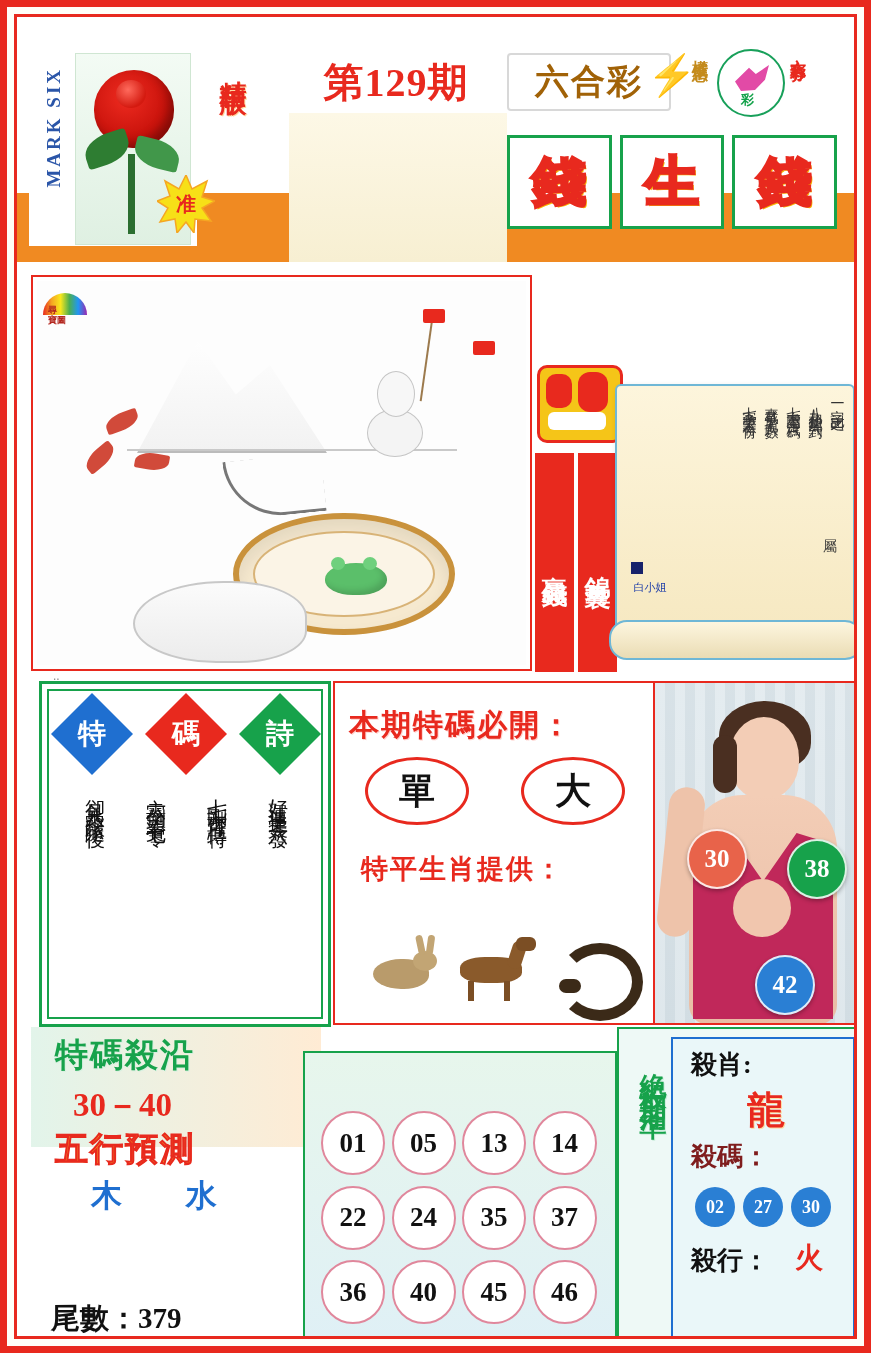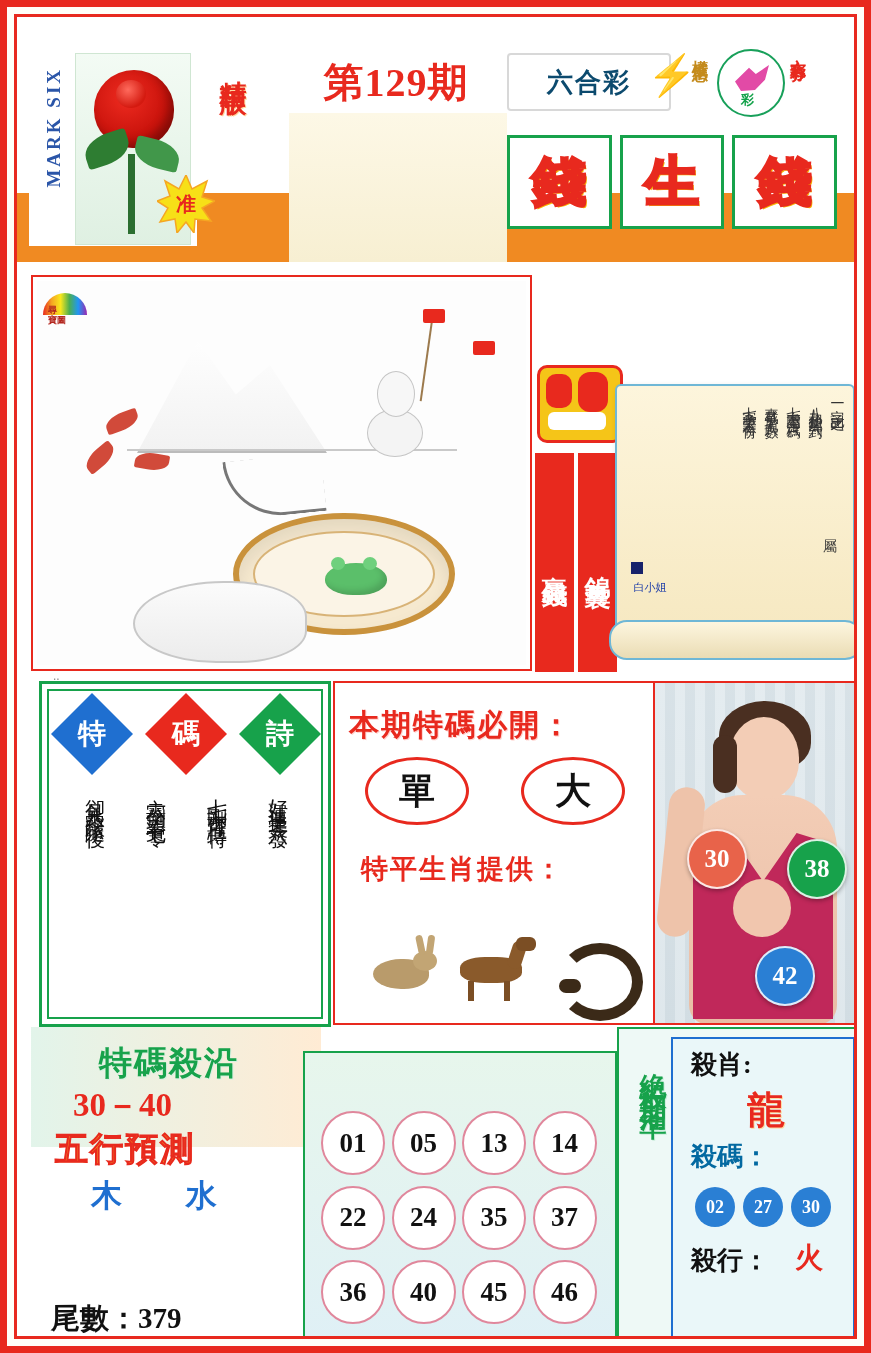--- a/index.html
+++ b/index.html
@@ -94,21 +94,21 @@
     letter-spacing:1px;
   }
   .logo-lhc{
     position:absolute;left:490px;top:36px;width:160px;height:54px;
     background:#ffffff;border:2px solid #d8d8d8;border-radius:4px;
     display:flex;align-items:center;justify-content:center;
     overflow:hidden;
   }
   .logo-lhc span{
     font-family:"Liberation Serif", serif;
-    font-weight:bold;font-size:26px;color:#0c4a6e;letter-spacing:2px;
+    font-weight:bold;font-size:34px;color:#a16207;letter-spacing:2px;
     -webkit-text-stroke:0;
   }
   .bolt{
     position:absolute;left:630px;top:36px;width:26px;height:48px;
     color:#f5c518;font-size:40px;line-height:44px;
   }
   .quanwei{
     position:absolute;left:672px;top:30px;
     writing-mode:vertical-rl;
     color:#c48b1d;font-weight:bold;font-size:16px;letter-spacing:2px;
@@ -411,38 +411,37 @@
   .ball{
     position:absolute;border-radius:50%;
     display:flex;align-items:center;justify-content:center;
     color:#ffffff;font-weight:bold;font-size:25px;
     font-family:"Liberation Serif", serif;
     border:2px solid rgba(255,255,255,.85);
     box-shadow:0 2px 4px rgba(0,0,0,.3);
   }
   .ball.b30{left:32px;top:146px;width:56px;height:56px;background:#e8634a;}
   .ball.b38{left:132px;top:156px;width:56px;height:56px;background:#17a24b;}
-  .ball.b42{left:100px;top:263px;width:56px;height:56px;background:#2a7fd4;}
+  .ball.b42{left:100px;top:272px;width:56px;height:56px;background:#2a7fd4;}
 
   
   .bl{
     position:absolute;left:14px;top:1010px;width:270px;height:320px;
     background:#ffffff;
   }
   .bl-bg{
     position:absolute;left:0;top:0;width:290px;height:120px;
     background:linear-gradient(90deg,#dff3e8,#ffe9cf);
     opacity:.9;
   }
   .bl-t1{
-    position:absolute;left:24px;top:14px;
+    position:absolute;left:24px;top:6px;
     font-family:"Liberation Serif", serif;font-weight:bold;font-size:33px;
     color:#17a24b;letter-spacing:2px;
     text-shadow:1px 1px 0 #d7f0e0;
-    margin-left:44px;
   }
   .bl-range{
     position:absolute;left:42px;top:56px;
     font-family:"Liberation Serif", serif;font-weight:bold;font-size:33px;color:#e8291e;
   }
   .bl-t2{
     position:absolute;left:24px;top:100px;
     font-family:"Liberation Serif", serif;font-weight:bold;font-size:33px;
     color:#f5a623;letter-spacing:2px;
     -webkit-text-stroke:1px #e8291e;
@@ -505,21 +504,21 @@
     position:absolute;left:72px;top:18px;
     font-family:"Liberation Serif", serif;font-weight:bold;font-size:26px;color:#111;
   }
   .br-long{
     position:absolute;left:128px;top:56px;
     font-family:"Liberation Serif", serif;font-weight:bold;font-size:38px;color:#e8291e;
     text-shadow:1px 1px 0 #ffd9a0;
   }
   .br-l2{
     position:absolute;left:72px;top:110px;
-    font-family:"Liberation Serif", serif;font-weight:bold;font-size:26px;color:#0369a1;
+    font-family:"Liberation Serif", serif;font-weight:bold;font-size:26px;color:#7f1d1d;
   }
   .br-balls{
     position:absolute;left:76px;top:158px;width:156px;height:40px;
     display:flex;gap:8px;align-items:flex-end;
   }
   .sball{
     width:40px;height:40px;border-radius:50%;background:#2a7fd4;
     display:flex;align-items:center;justify-content:center;
     color:#ffffff;font-weight:bold;font-size:18px;
     font-family:"Liberation Serif", serif;

